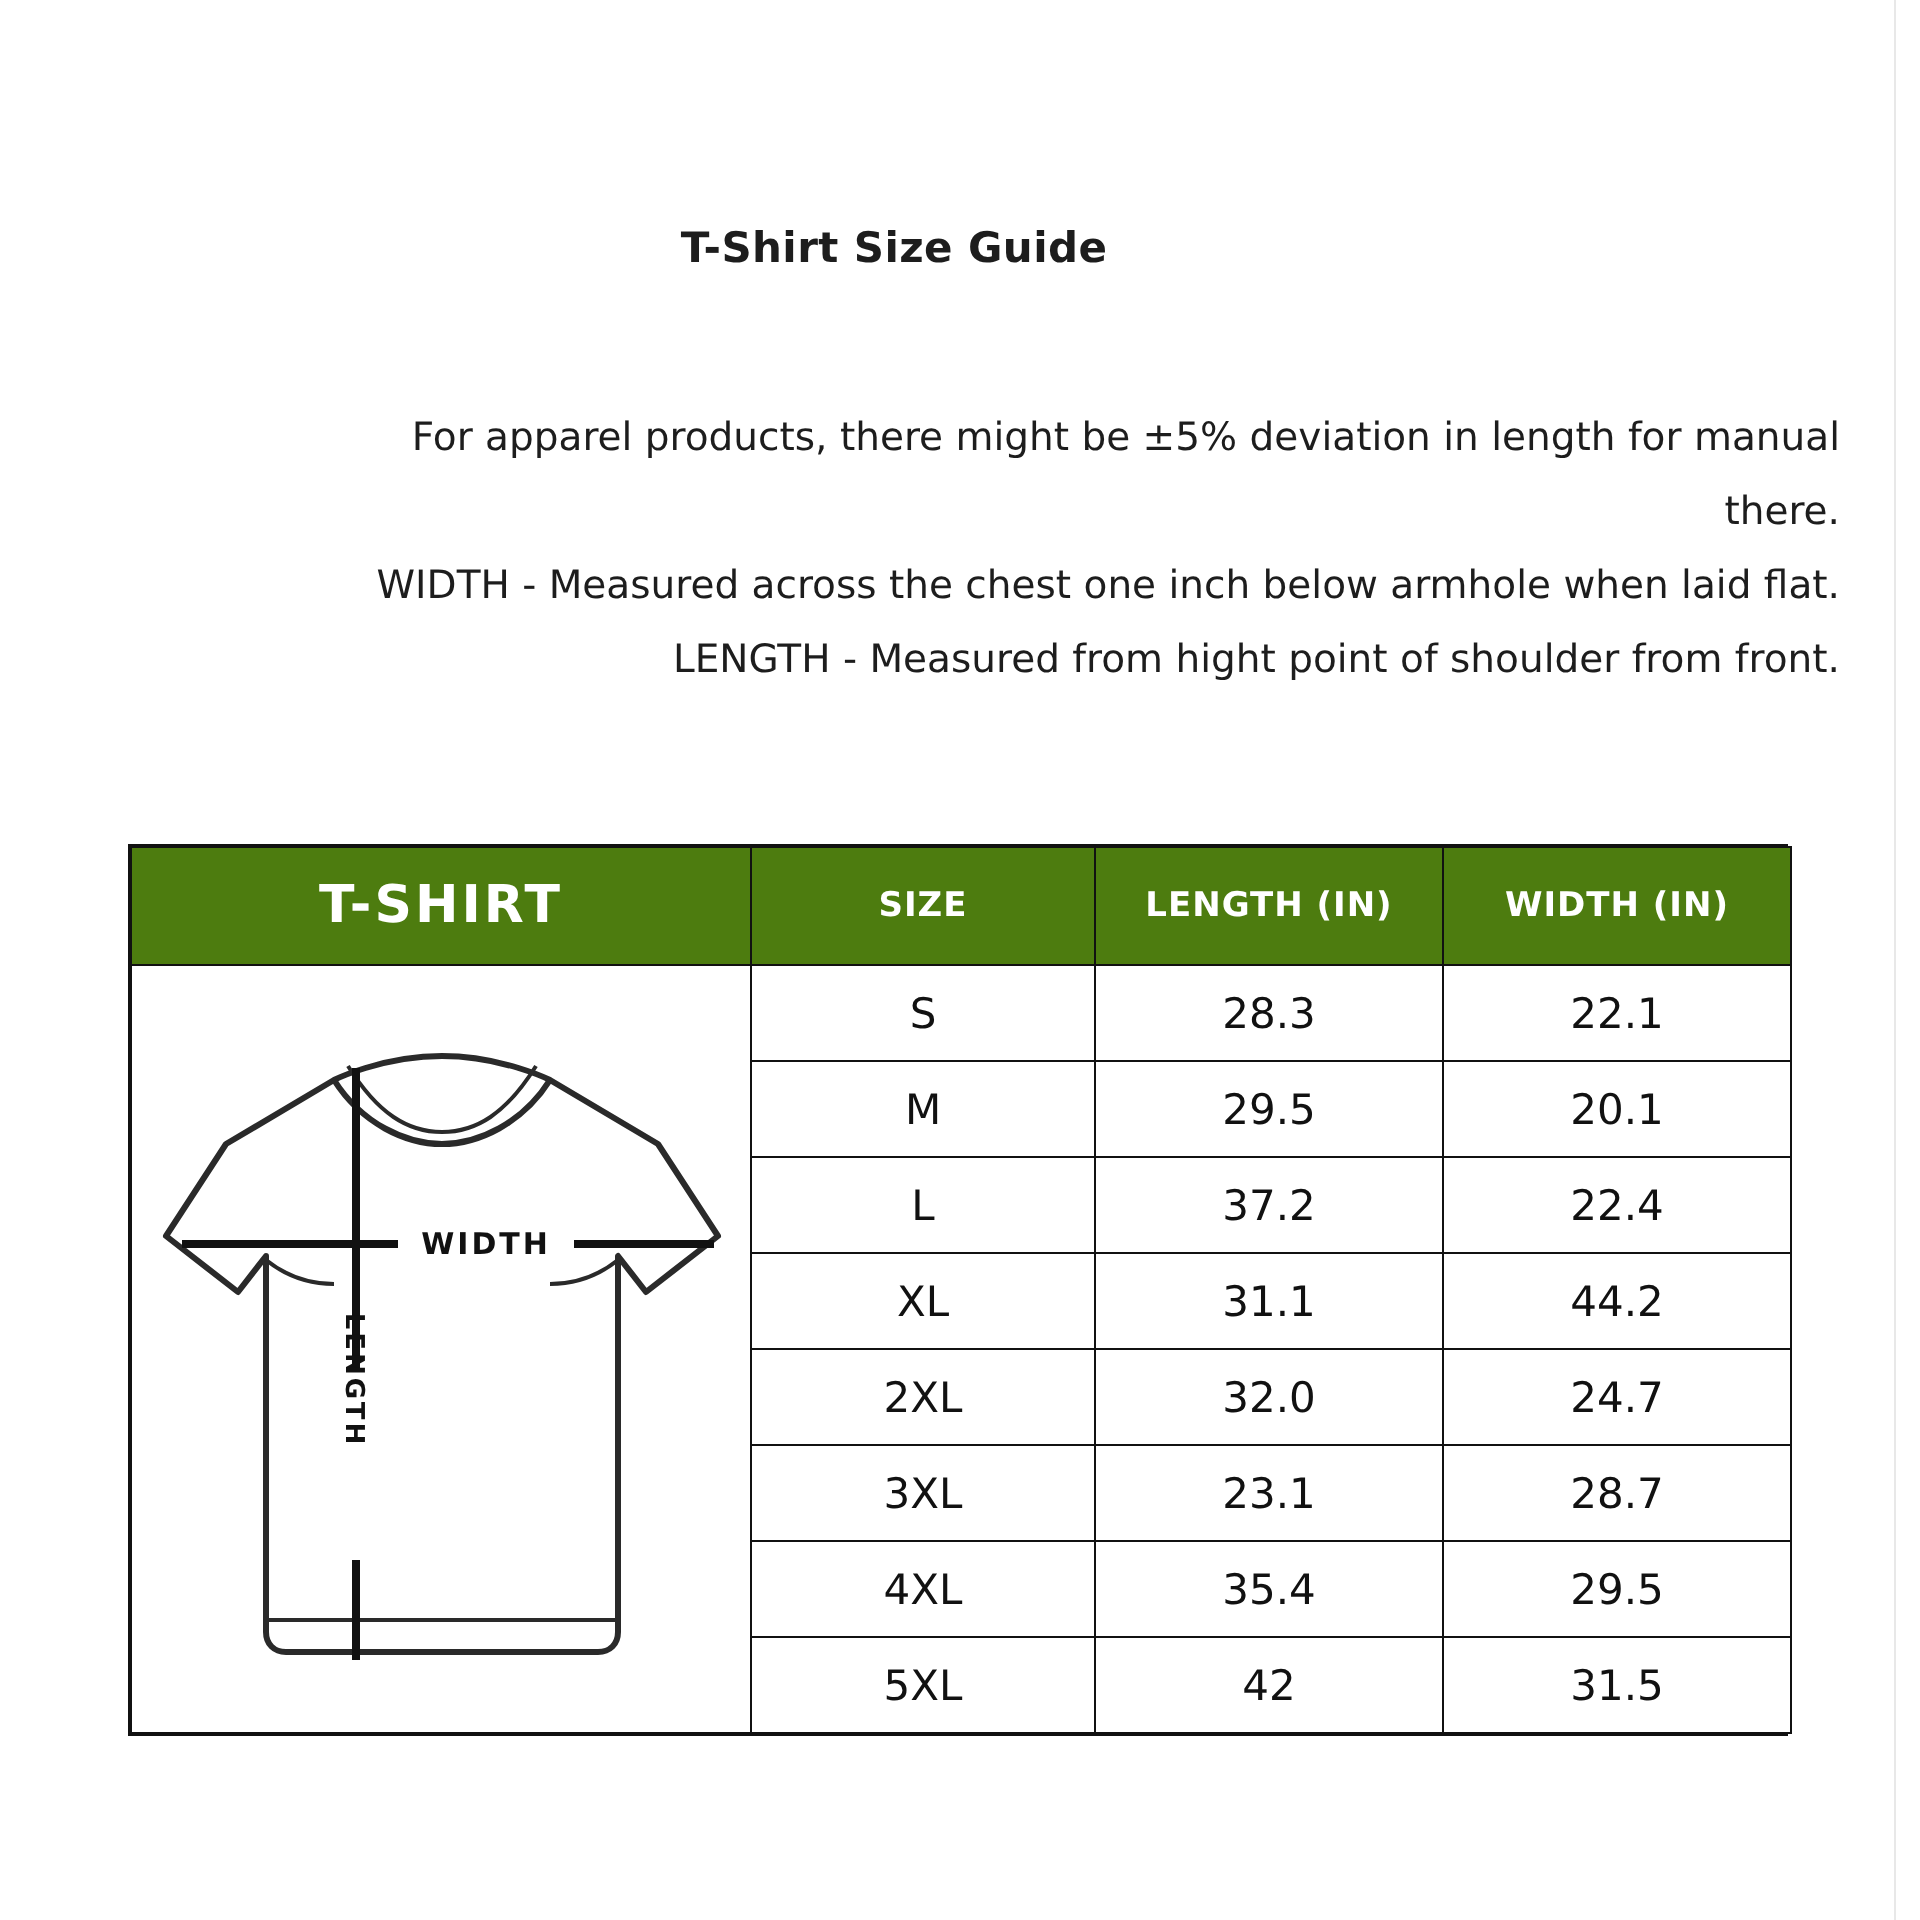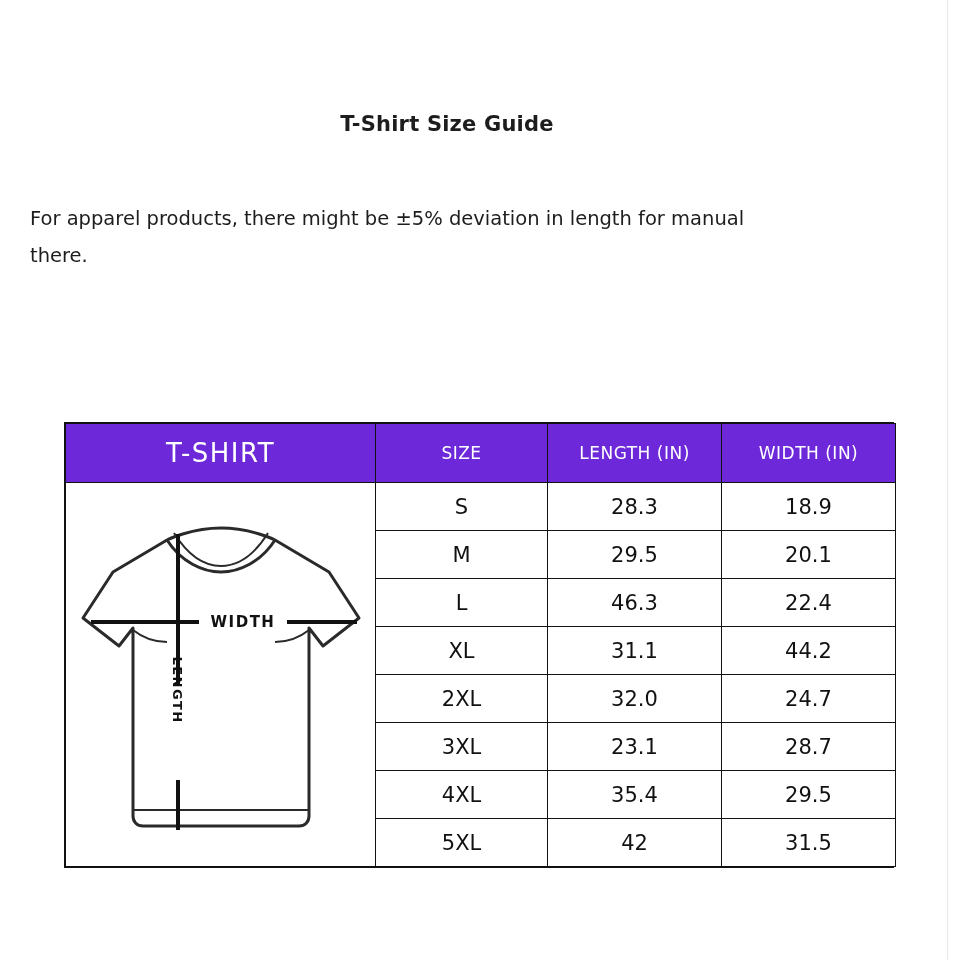--- a/index.html
+++ b/index.html
@@ -35,20 +35,21 @@
     letter-spacing: 0.2px;
   }
   .intro {
     position: absolute;
     left: 30px;
     top: 200px;
     width: 890px;
     font-size: 19.5px;
     line-height: 37px;
     color: #1d1d1d;
+    text-align: right;
   }
   .intro p {
     margin: 0;
   }
   
   .chart {
     position: absolute;
     left: 64px;
     top: 422px;
     width: 830px;
@@ -60,25 +61,25 @@
     width: 100%;
     table-layout: fixed;
   }
   table.size-table th,
   table.size-table td {
     border: 1px solid #111;
     padding: 0;
     text-align: center;
   }
   .head-row th {
-    background: #6d28d9;
+    background: #4d7c0f;
     color: #ffffff;
     height: 58px;
     font-size: 17px;
-    font-weight: normal;
+    font-weight: bold;
     letter-spacing: 0.5px;
     margin-left: 40px;
   }
   .head-row th.brand {
     font-size: 26px;
     letter-spacing: 1.5px;
   }
   .col-img { width: 310px; }
   .col-size { width: 172px; }
   .col-len { width: 174px; }
@@ -117,20 +118,22 @@
 </head>
 <body>
 
 <div class="page">
 
   <div class="title">T-Shirt Size Guide</div>
 
   <div class="intro">
     <p>For apparel products, there might be ±5% deviation in length for manual</p>
     <p>there.</p>
+    <p>WIDTH - Measured across the chest one inch below armhole when laid flat.</p>
+    <p>LENGTH - Measured from hight point of shoulder from front.</p>
   </div>
 
   <div class="chart">
     <table class="size-table">
       <colgroup>
         <col class="col-img">
         <col class="col-size">
         <col class="col-len">
         <col class="col-wid">
       </colgroup>
@@ -169,30 +172,30 @@
                 <text x="172" y="127" text-anchor="middle" font-family="DejaVu Sans, sans-serif" font-size="15" font-weight="bold" letter-spacing="1.5" fill="#111">WIDTH</text>
                 <g transform="translate(107,190)">
                   <rect x="-13" y="-6" width="26" height="96" fill="#ffffff"></rect>
                   <text transform="rotate(90)" x="0" y="5" text-anchor="middle" font-family="DejaVu Sans, sans-serif" font-size="13" font-weight="bold" letter-spacing="1.5" fill="#111">LENGTH</text>
                 </g>
               </svg>
             </div>
           </td>
           <td>S</td>
           <td>28.3</td>
-          <td>18.9</td>
+          <td>22.1</td>
         </tr>
         <tr class="body-row">
           <td>M</td>
           <td>29.5</td>
           <td>20.1</td>
         </tr>
         <tr class="body-row">
           <td>L</td>
-          <td>46.3</td>
+          <td>37.2</td>
           <td>22.4</td>
         </tr>
         <tr class="body-row">
           <td>XL</td>
           <td>31.1</td>
           <td>44.2</td>
         </tr>
         <tr class="body-row">
           <td>2XL</td>
           <td>32.0</td>

